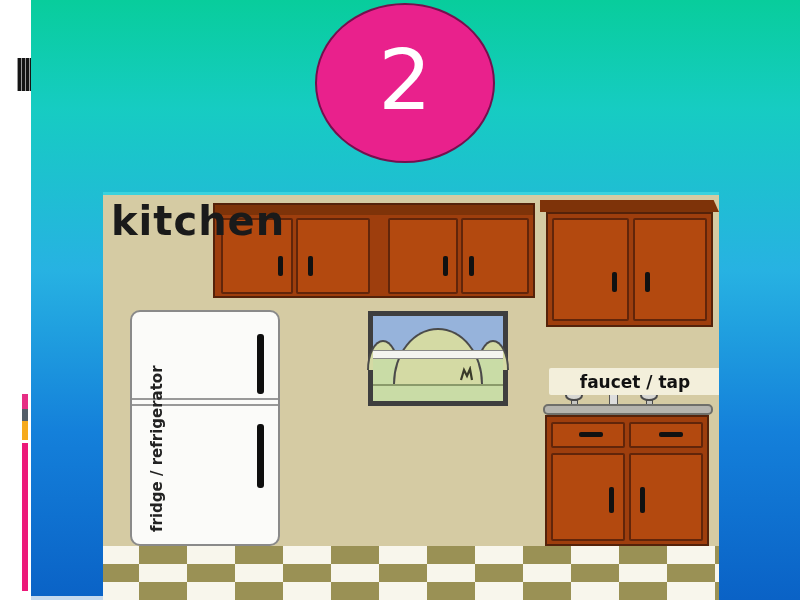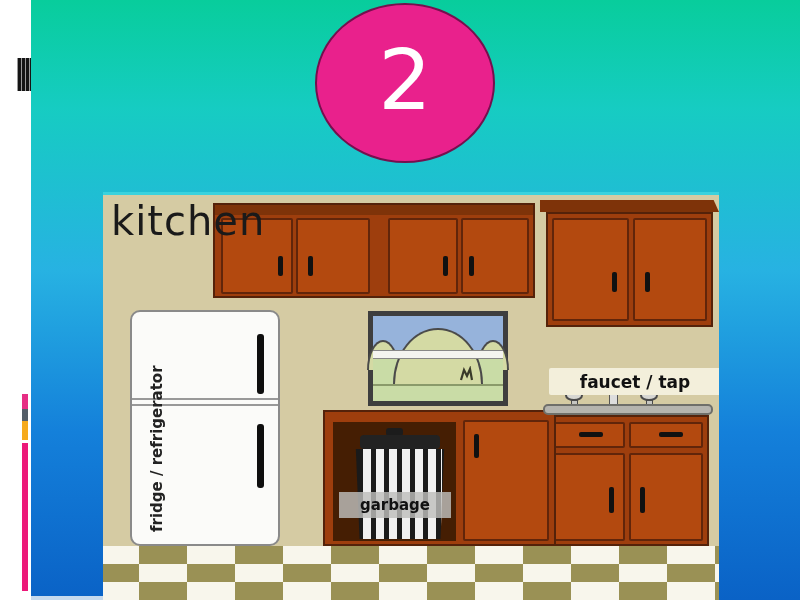--- a/index.html
+++ b/index.html
@@ -21,21 +21,21 @@
   .accent-pink2 { top:443px; height:148px; background:#EC1879; }
 
   
   .badge { position:absolute; left:315px; top:3px; width:180px; height:160px; border-radius:50%;
     background:#E9218C; border:2px solid #75104E; display:flex; align-items:center; justify-content:center; }
   .badge span { color:#fff; font-size:84px; line-height:1; margin-top:-6px; }
 
   
   .kitchen { position:absolute; left:103px; top:192px; width:616px; height:408px; background:#D5CBA3; overflow:hidden; }
   .k-topline { position:absolute; left:0; top:0; width:616px; height:3px; background:#3AD2DD; }
-  .k-title { position:absolute; left:8px; top:6px; font-size:40px; font-weight:normal; color:#1A1A1A; letter-spacing:1px; z-index:5; }
+  .k-title { position:absolute; left:8px; top:6px; font-size:40px; font-weight:bold; color:#1A1A1A; letter-spacing:1px; z-index:5; }
 
   .cab-frame { position:absolute; background:#9E3E0D; border:2px solid #54220A; }
   .cab-band { position:absolute; left:0; top:0; right:0; height:10px; background:#7E3309; }
   .door { position:absolute; background:#B3490F; border:2px solid #61250A; border-radius:2px; }
   .vhandle { position:absolute; width:5px; height:20px; background:#111; border-radius:2px; }
   .hhandle { position:absolute; width:24px; height:5px; background:#111; border-radius:2px; }
 
   .groupA { left:110px; top:11px; width:322px; height:95px; }
   .groupB-crown { position:absolute; left:437px; top:8px; width:179px; height:12px; background:#7E3309;
     clip-path:polygon(0 0,97% 0,100% 100%,0 100%); }
@@ -179,28 +179,17 @@
         <div class="hhandle" style="left:28px;top:8px;"></div>
       </div>
       <div class="door" style="left:4px;top:36px;width:74px;height:88px;">
         <div class="vhandle" style="right:9px;bottom:26px;height:26px;"></div>
       </div>
       <div class="door" style="left:82px;top:36px;width:74px;height:88px;">
         <div class="vhandle" style="left:9px;bottom:26px;height:26px;"></div>
       </div>
     </div>
 
-    <div class="cab-frame garbage-unit">
-      <div class="g-opening">
-        <div class="g-knob"></div>
-        <div class="g-lid"></div>
-        <div class="g-body"></div>
-        <div class="g-label">garbage</div>
-      </div>
-      <div class="door" style="left:138px;top:8px;width:86px;height:121px;">
-        <div class="vhandle" style="left:9px;top:12px;height:24px;"></div>
-      </div>
-    </div>
 
     <div class="floor"></div>
   </div>
 
 </div>
 
 </body></html>

